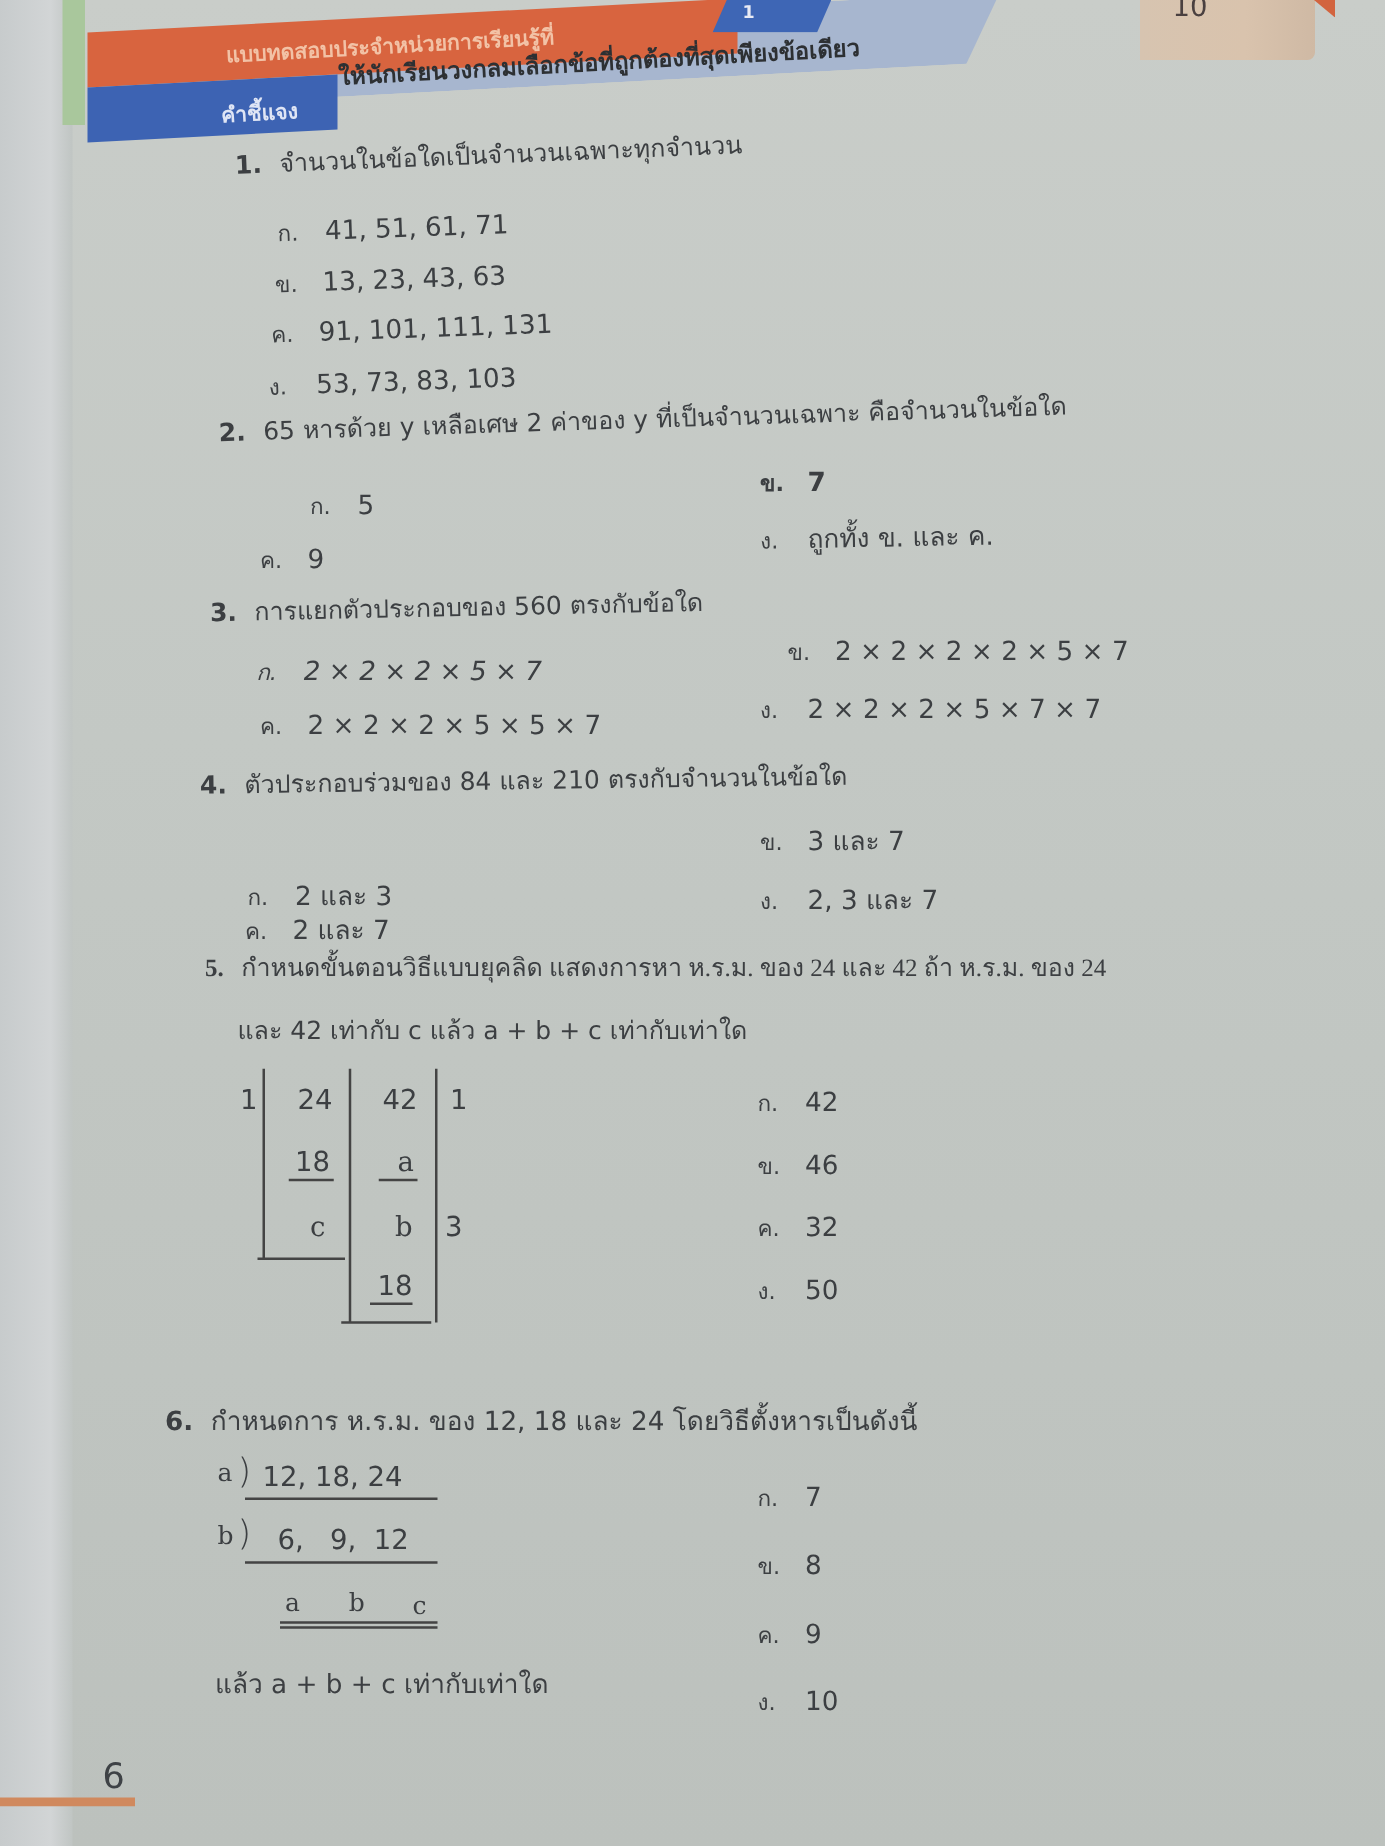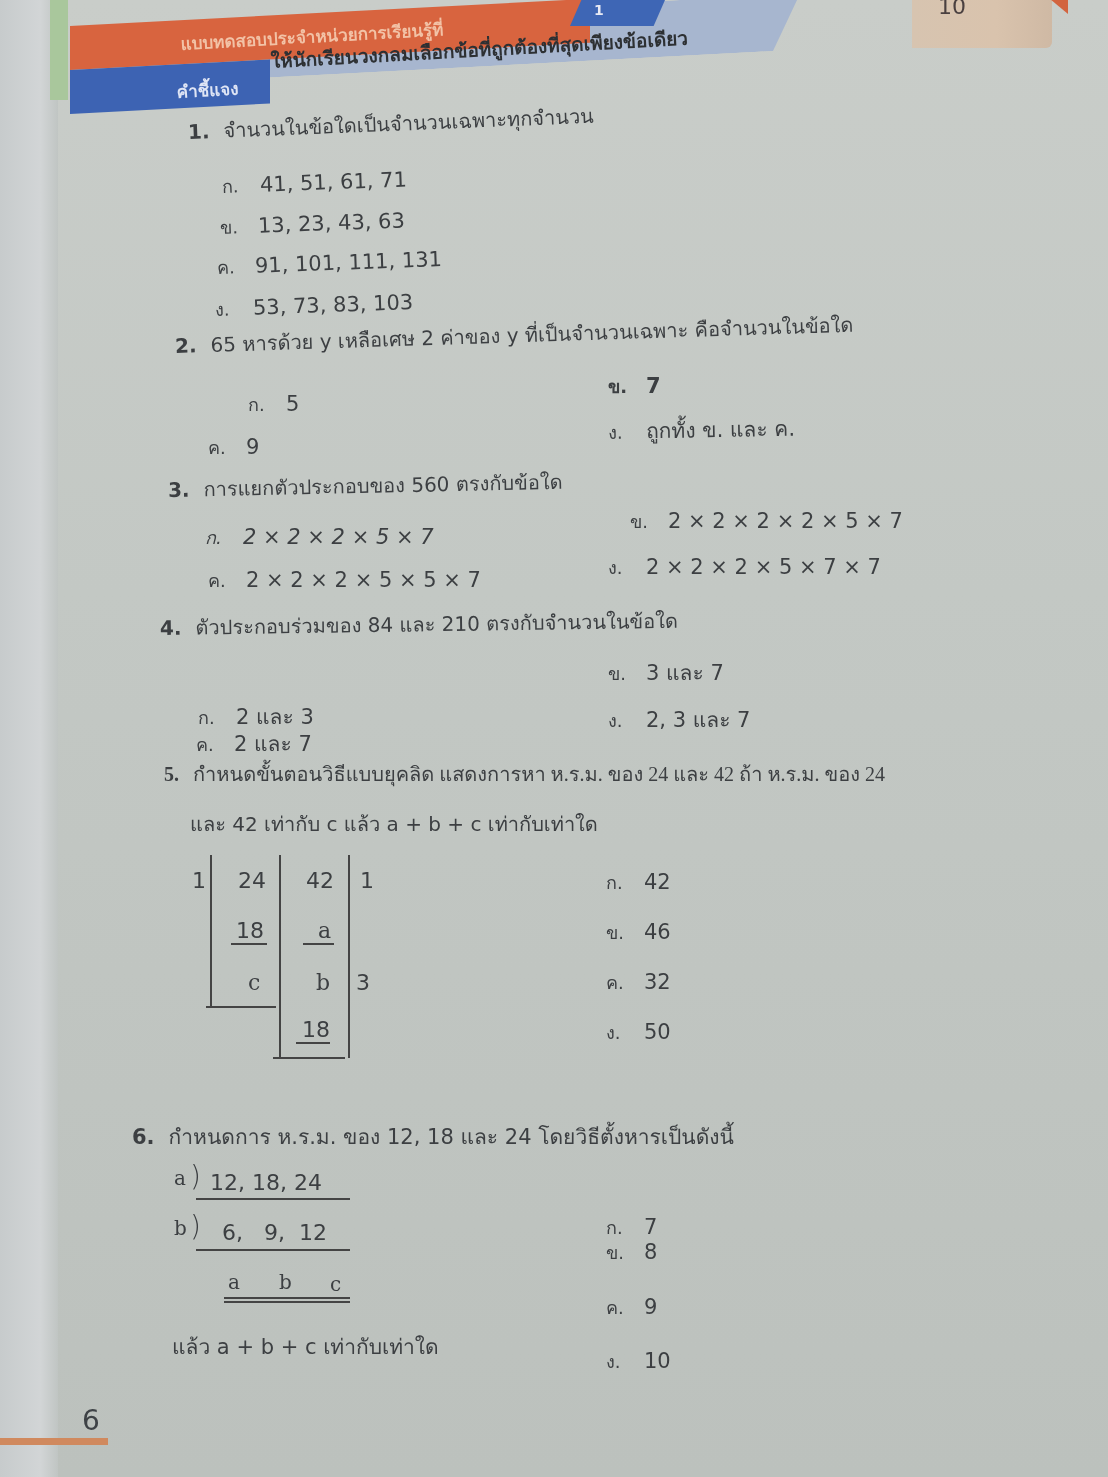--- a/index.html
+++ b/index.html
@@ -224,21 +224,21 @@
 
     <span class="dg-t serif" style="left:228px; top:1270px; font-size:20px;">a</span>
     <span class="dg-t serif" style="left:279px; top:1270px; font-size:20px;">b</span>
     <span class="dg-t serif" style="left:330px; top:1272px; font-size:20px;">c</span>
     <div class="line" style="left:224px; top:1297px; width:126px; height:1.5px;"></div>
     <div class="line" style="left:224px; top:1301px; width:126px; height:1.5px;"></div>
   </div>
 
   <div class="q" style="left:172px; top:1330px; font-size:21px;">แล้ว a + b + c เท่ากับเท่าใด</div>
 
-  <div class="opt" style="left:606px; top:1184px;margin-top:29px;">
+  <div class="opt" style="left:606px; top:1184px;">
     <span class="ol">ก.</span><span>7</span>
   </div>
   <div class="opt" style="left:606px; top:1238px;">
     <span class="ol">ข.</span><span>8</span>
   </div>
   <div class="opt" style="left:606px; top:1293px;">
     <span class="ol">ค.</span><span>9</span>
   </div>
   <div class="opt" style="left:606px; top:1347px;">
     <span class="ol">ง.</span><span>10</span>

